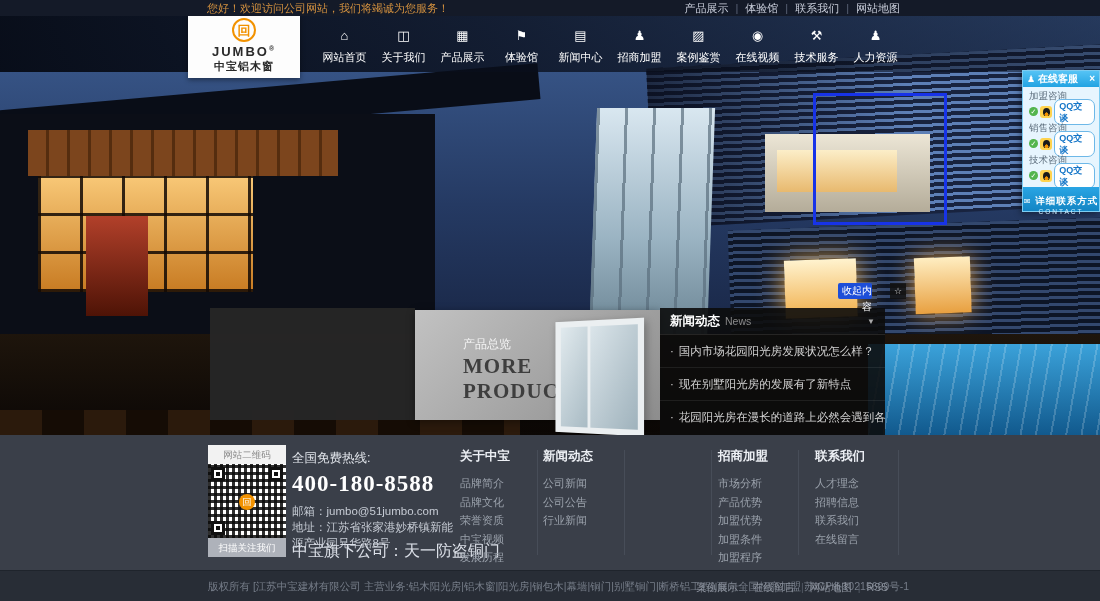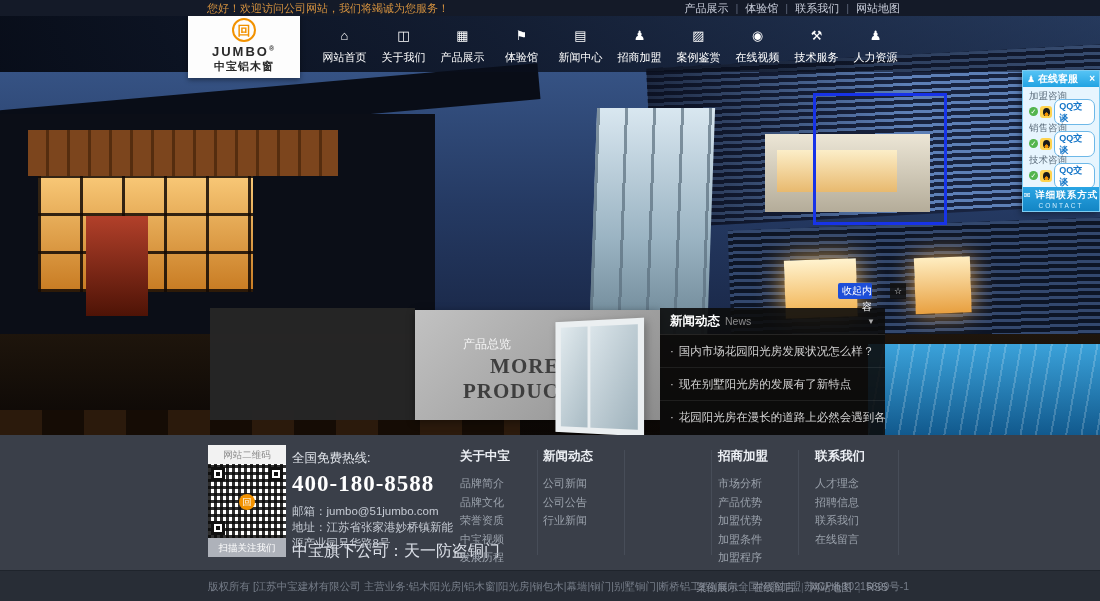--- a/index.html
+++ b/index.html
@@ -71,38 +71,38 @@
   .qq-group-label { color:#5a6b7a; line-height:13px; font-size:9.5px; }
   .qq-row { display:flex; align-items:center; height:19px; cursor:pointer; }
   .qq-check { width:9px; height:9px; border-radius:50%; background:#54b54e; color:#fff; font-size:7px;
     line-height:9px; text-align:center; margin-right:2px; }
   .qq-penguin { width:13px; height:12px; background:#ffd34e; border-radius:3px; margin-right:2px; position:relative; }
   .qq-penguin::after { content:""; position:absolute; left:3px; top:2px; width:7px; height:8px;
     background:radial-gradient(circle at 50% 80%,#f29200 25%,#1a1a1a 30%); border-radius:50% 50% 45% 45%; }
   .qq-talk { background:#fff; border:1px solid #6db8e8; border-radius:7px; color:#1576c8; font-weight:bold;
     font-size:9px; padding:0 4px; line-height:12px; }
   .qq-foot { position:absolute; bottom:0; left:0; width:100%; height:24px; background:linear-gradient(#2aa5e4,#1385c4);
-    color:#fff; text-align:center; padding-top:2px; cursor:pointer; }
+    color:#fff; text-align:center; padding-top:8px; cursor:pointer; }
   .qq-foot .lbl { font-size:9.5px; font-weight:bold; letter-spacing:1px; }
   .qq-foot .lbl .bub { font-size:8px; }
   .qq-foot .sub { font-size:6.5px; letter-spacing:2px; color:#cfeeff; line-height:7px; }
 
   
   .collapse-btn { position:absolute; left:838px; top:267px; width:34px; height:16px; background:#1d4ed8;
     color:#fff; font-size:10px; line-height:16px; text-align:right; border-radius:2px; cursor:pointer; z-index:15; }
   .pin-btn { position:absolute; left:890px; top:267px; width:16px; height:16px; background:rgba(18,18,18,.85);
     color:#ddd; font-size:9px; line-height:16px; text-align:center; cursor:pointer; z-index:15; }
 
   
   .dark-panel { position:absolute; left:210px; top:292px; width:205px; height:112px; background:rgba(38,38,38,.97); z-index:10; }
   .product-panel { position:absolute; left:415px; top:294px; width:245px; height:110px; z-index:11; cursor:pointer;
     background:linear-gradient(135deg,#c2c2c2,#8d8d8d); box-shadow:0 2px 8px rgba(0,0,0,.4); }
   .pp-sub { position:absolute; left:48px; top:26px; font-size:12px; color:#f4f4f4; }
   .pp-title { position:absolute; left:48px; top:44px; font-family:"Liberation Serif","DejaVu Serif",serif;
-    font-size:21px; font-weight:bold; color:#3e3e3e; line-height:25px; letter-spacing:1px;text-align:center; }
+    font-size:21px; font-weight:bold; color:#3e3e3e; line-height:25px; letter-spacing:1px; }
   .pp-window { position:absolute; right:16px; top:10px; width:92px; height:114px; transform:perspective(320px) rotateY(-16deg);
     background:#cfd9de; border:6px solid #ebeff1; box-shadow:2px 3px 8px rgba(0,0,0,.3); }
   .pp-window::before { content:""; position:absolute; left:0; top:0; width:36%; height:100%;
     border-right:4px solid #ebeff1; background:linear-gradient(115deg,#e1eaee,#a9bbc4); }
   .pp-window::after { content:""; position:absolute; right:0; top:0; width:60%; height:100%;
     background:linear-gradient(115deg,#dbe5ea,#9fb2bc); }
 
   .news-panel { position:absolute; left:660px; top:292px; width:225px; height:127px; background:rgba(12,12,12,.9); z-index:11; }
   .news-head { display:flex; align-items:center; height:27px; padding:0 10px; border-bottom:1px solid rgba(255,255,255,.1); }
   .news-title { color:#fff; font-weight:bold; font-size:12.5px; }

